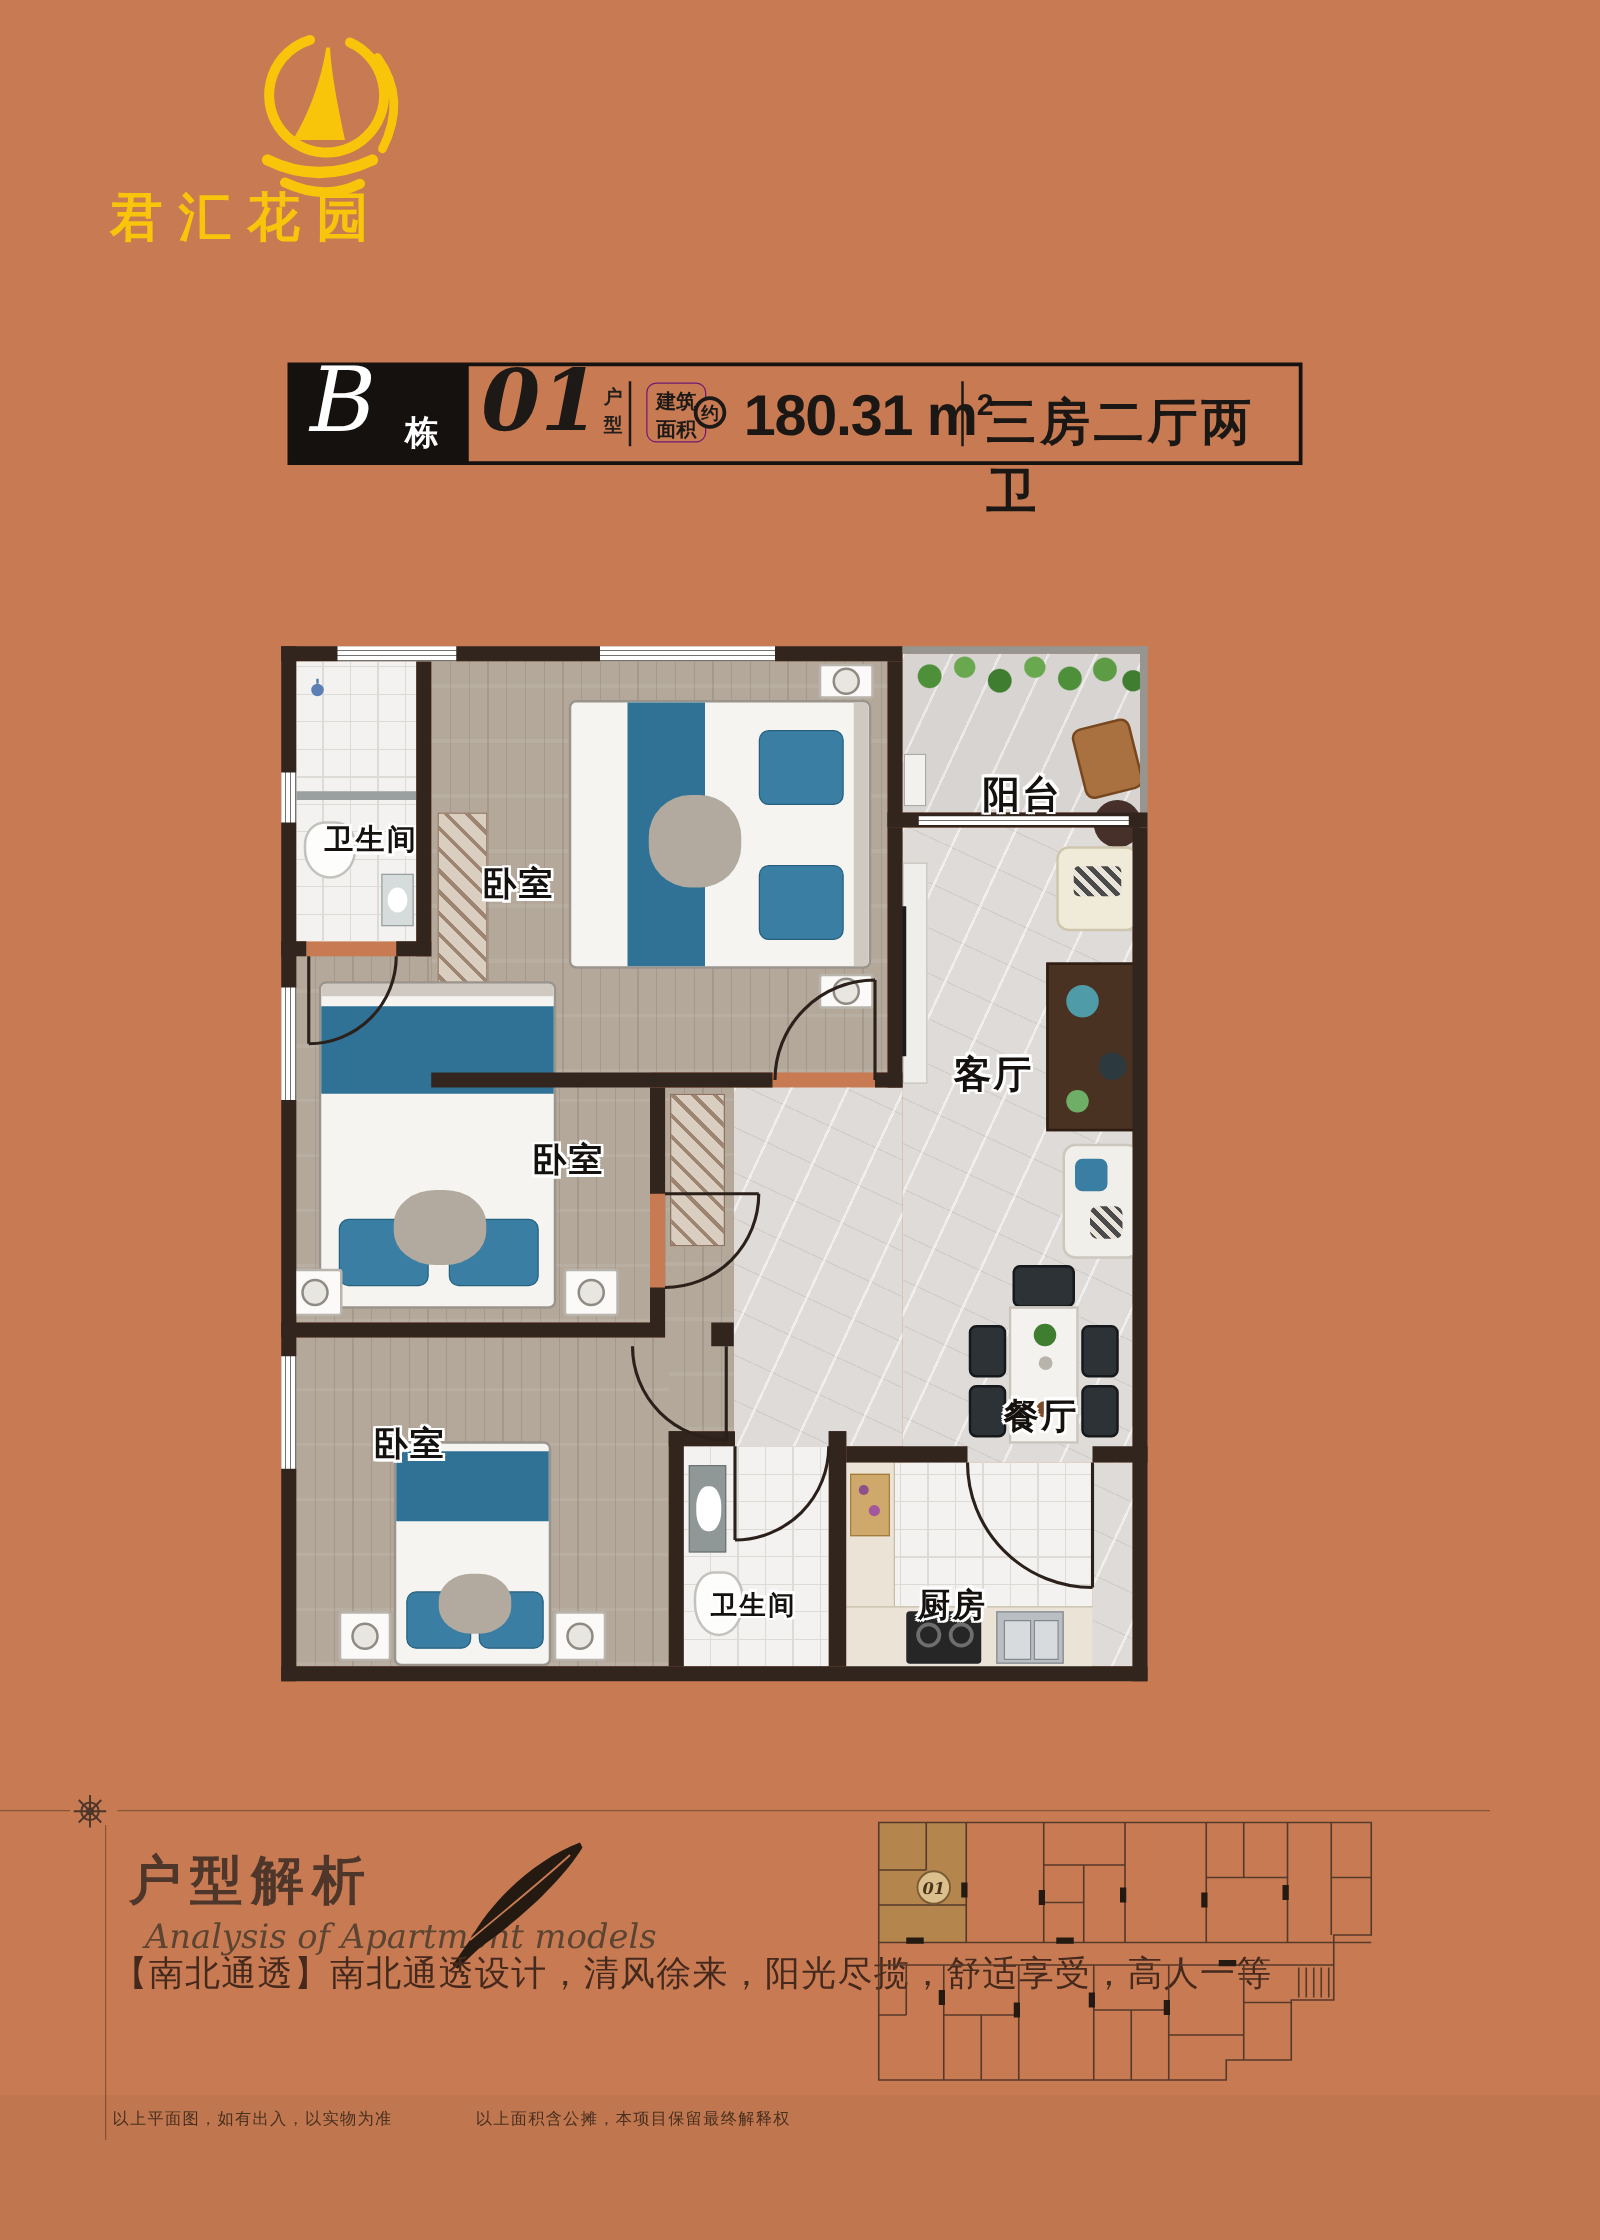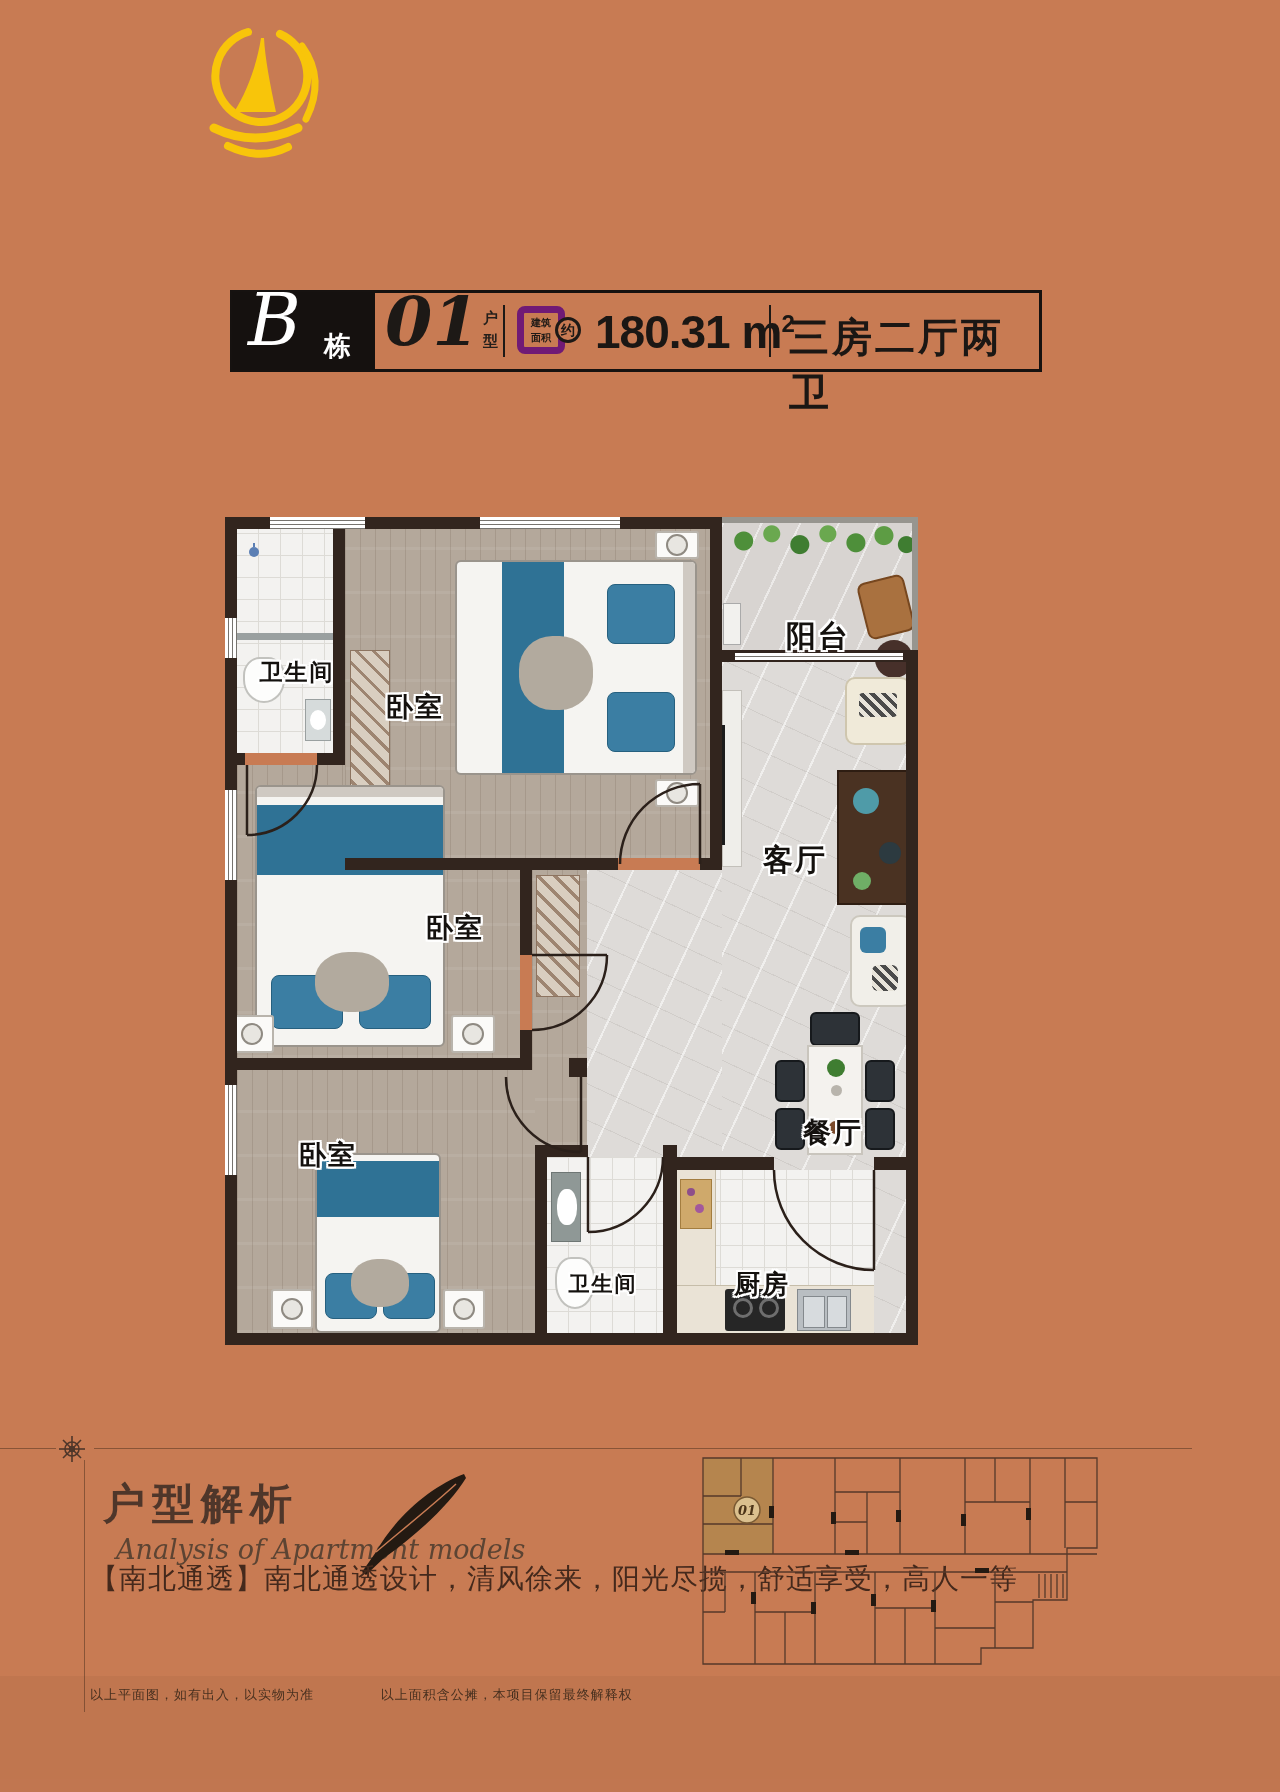--- a/index.html
+++ b/index.html
@@ -15,22 +15,22 @@
   .title-block{position:absolute;left:-1px;top:-1px;width:143px;height:78px;background:#15110f;
                color:#fff;}
   .b-letter{position:absolute;left:16px;top:-14px;font-family:"DejaVu Serif",serif;
             font-style:italic;font-size:72px;color:#fff;}
   .b-suffix{position:absolute;left:92px;top:36px;font-size:27px;font-weight:bold;color:#fff;}
   .unit-number{position:absolute;left:152px;top:-12px;font-family:"DejaVu Serif",serif;
                font-style:italic;font-size:68px;font-weight:bold;color:#1d1916;}
   .unit-suffix{position:absolute;left:250px;top:14px;width:18px;font-size:15px;font-weight:bold;
                color:#241f1b;line-height:1.5;}
   .vdiv{position:absolute;top:12px;width:2px;height:52px;background:#1d1916;}
-  .area-badge{position:absolute;left:284px;top:13px;width:48px;height:48px;border:7px solid #701a75;
-              border-radius:8px;box-sizing:border-box;text-align:center;font-size:10px;
+  .area-badge{position:absolute;left:284px;top:13px;width:48px;height:48px;border:1px solid #701a75;
+              border-radius:8px;box-sizing:border-box;text-align:center;font-size:16px;
               font-weight:bold;color:#1d1916;line-height:1.45;padding-top:3px;}
   .area-approx{position:absolute;left:322px;top:24px;width:26px;height:26px;border:3px solid #1d1916;
                border-radius:50%;background:#c87b53;box-sizing:border-box;font-size:14px;
                font-weight:bold;color:#1d1916;text-align:center;line-height:21px;}
   .area-value{position:absolute;left:362px;top:12px;font-size:46px;font-weight:bold;color:#1b1714;
               letter-spacing:-1px;}
   .layout-text{position:absolute;left:556px;top:17px;font-size:40px;font-weight:bold;color:#1b1714;
                letter-spacing:3px;}
   
   .plan{position:absolute;left:225px;top:517px;width:693px;height:828px;}
@@ -77,20 +77,21 @@
 <body>
 
 <div class="abs" style="left:75px;top:24px;width:280px;height:200px;">
   <svg width="270" height="140" viewBox="0 0 270 140" style="position:absolute;left:55px;top:0;">
     <path d="M 118 8 A 46 46 0 1 0 150 10" fill="none" stroke="#f8c50a" stroke-width="8" stroke-linecap="round"></path>
     <path d="M 131 14 C 127 40 117 68 104 88 L 146 88 C 140 60 135 34 134 14 Z" fill="#f8c50a"></path>
     <path d="M 172 22 Q 196 55 176 95" fill="none" stroke="#f8c50a" stroke-width="7" stroke-linecap="round"></path>
     <path d="M 84 104 Q 125 124 168 104" fill="none" stroke="#f8c50a" stroke-width="9" stroke-linecap="round"></path>
     <path d="M 98 122 Q 130 137 158 123" fill="none" stroke="#f8c50a" stroke-width="8" stroke-linecap="round"></path>
   </svg>
+  <div class="logo-name" style="left:13px;top:122px;">君汇花园</div>
 </div>
 
 <div class="title-bar">
   <div class="title-block">
     <span class="b-letter">B</span>
     <span class="b-suffix">栋</span>
   </div>
   <span class="unit-number">01</span>
   <span class="unit-suffix">户型</span>
   <span class="vdiv" style="left:270px;"></span>

